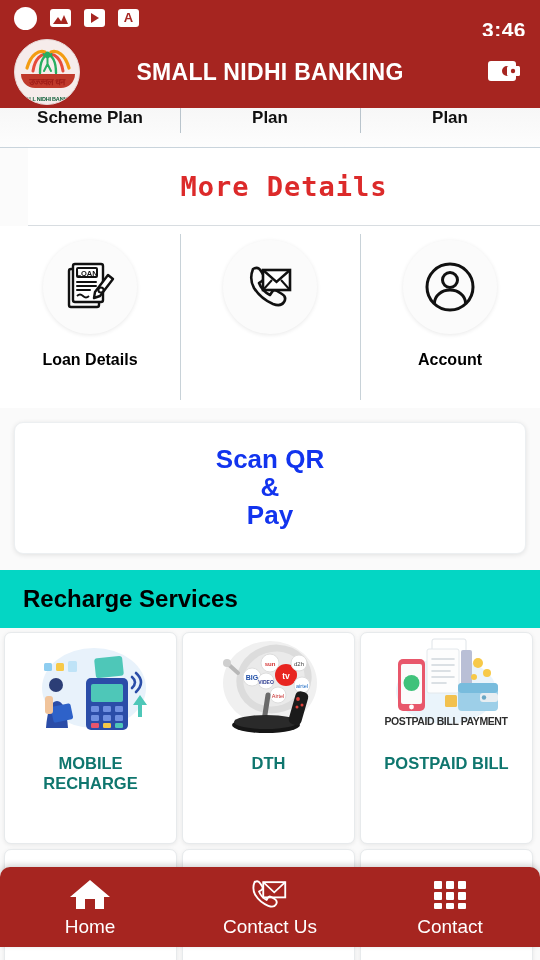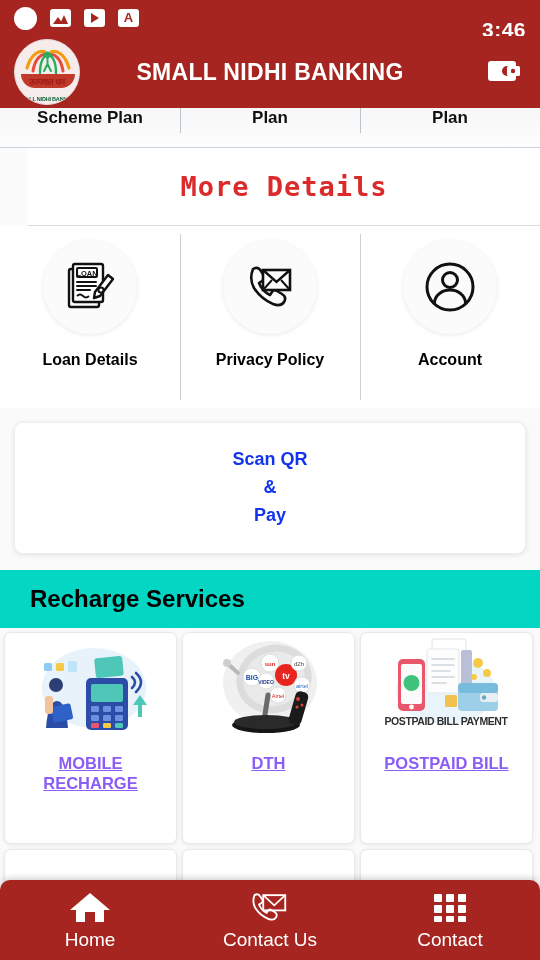--- a/index.html
+++ b/index.html
@@ -109,45 +109,45 @@
   .tile-label { margin-top:17px; font-size:16px; font-weight:bold; color:#000; }
 
   
   .qrwrap { background:#fafafa; padding:14px 14px 16px; }
   .qrcard {
     background:#fff; border:1px solid #eceff1; border-radius:9px;
     box-shadow:0 1px 5px rgba(0,0,0,.10);
     padding:22px 0 24px; text-align:center;
   }
   .qrcard span {
-    display:block; color:#1234EE; font-size:18px; font-weight:bold; line-height:28px;
+    display:block; color:#1234EE; font-size:26px; font-weight:bold; line-height:28px;
   }
 
   
   .recharge-head {
     background:#04D6C4; height:58px; display:flex; align-items:center;
-    padding:0 30px; color:#000; font-size:24px; font-weight:bold;
+    padding:0 23px; color:#000; font-size:24px; font-weight:bold;
   }
 
   
   .grid { display:flex; flex-wrap:wrap; gap:5px; padding:4px 4px 0; background:#fafafa; }
   .gcard {
     width:173px; height:212px; background:#fff; border:1px solid #e7eaec; border-radius:7px;
     box-shadow:0 1px 4px rgba(0,0,0,.08);
     display:flex; flex-direction:column; align-items:center; justify-content:flex-start;
   }
   .gcard-art { width:125px; height:110px; position:relative; }
   .gcard-label {
-    margin-top:10px; font-size:16.5px; font-weight:bold; color:#8b5cf6; text-align:center;
-    line-height:20px; padding:0 4px;text-decoration:underline;
+    margin-top:10px; font-size:16.5px; font-weight:bold; color:#0f766e; text-align:center;
+    line-height:20px; padding:0 4px;
   }
 
   
   .bottomnav {
-    position:absolute; left:0; right:0; bottom:0; height:80px; background:#A62520;
+    position:absolute; left:0; right:0; bottom:13px; height:80px; background:#A62520;
     display:flex; align-items:center; border-radius:10px 10px 0 0;
     box-shadow:0 -2px 6px rgba(0,0,0,.18);
   }
   .navitem {
     flex:1; display:flex; flex-direction:column; align-items:center; justify-content:center; gap:5px;
   }
   .navlabel { color:#fff; font-size:19px; }
 
   
   svg { display:block; }
@@ -233,21 +233,20 @@
 
       <div class="tile">
         <div class="tile-circle">
           <svg width="58" height="58" viewBox="0 0 58 58">
             <path d="M12 11 q5 -3 8 2 l3 5 q1 3 -2 5 l-3 2 q3 8 11 12 l2 -3 q2 -3 5 -1 l5 3 q5 3 2 8 q-3 5 -11 2 q-12 -5 -19 -16 q-5 -9 -1 -19 z" fill="none" stroke="#111" stroke-width="2.6" stroke-linejoin="round"></path>
             <rect x="22" y="12" width="27" height="20" fill="#fff" stroke="#111" stroke-width="2.6"></rect>
             <path d="M22 12 L35.5 24 L49 12" fill="none" stroke="#111" stroke-width="2.4"></path>
             <path d="M22 32 L31 22 M49 32 L40 22" fill="none" stroke="#111" stroke-width="2"></path>
           </svg>
         </div>
-        <div class="tile-label">Privacy Policy</div>
       </div>
 
       <div class="tile">
         <div class="tile-circle">
           <svg width="58" height="58" viewBox="0 0 58 58">
             <circle cx="29" cy="29" r="23" fill="none" stroke="#111" stroke-width="3"></circle>
             <circle cx="29" cy="22" r="7.5" fill="none" stroke="#111" stroke-width="3"></circle>
             <path d="M13.5 45 a15.5 13 0 0 1 31 0" fill="none" stroke="#111" stroke-width="3"></path>
           </svg>
         </div>

